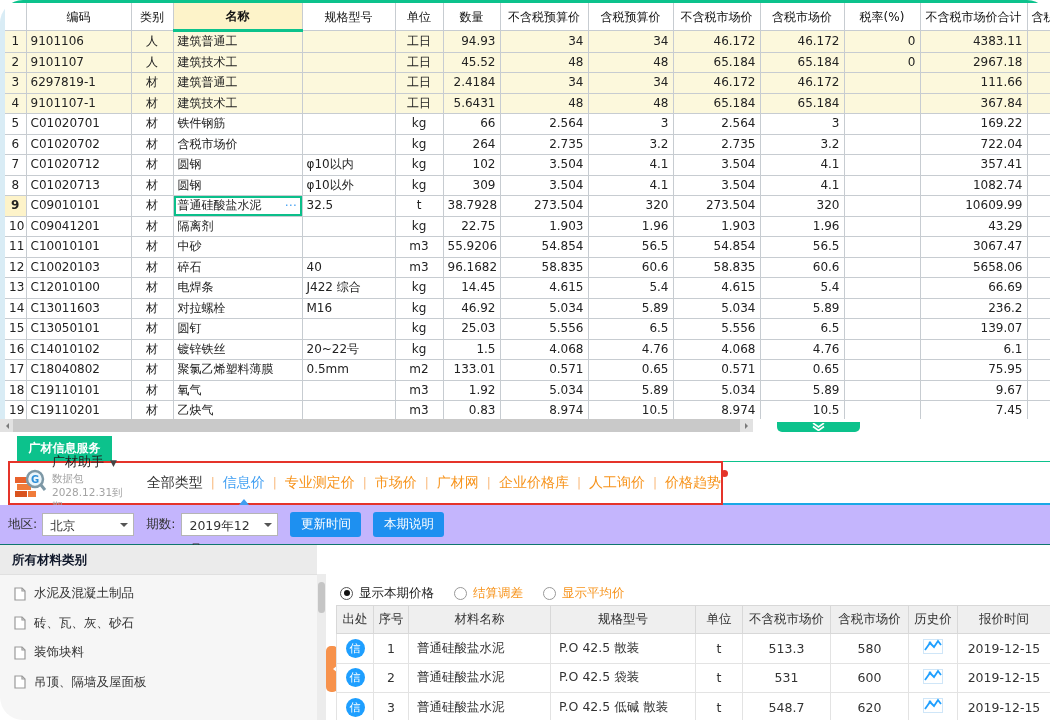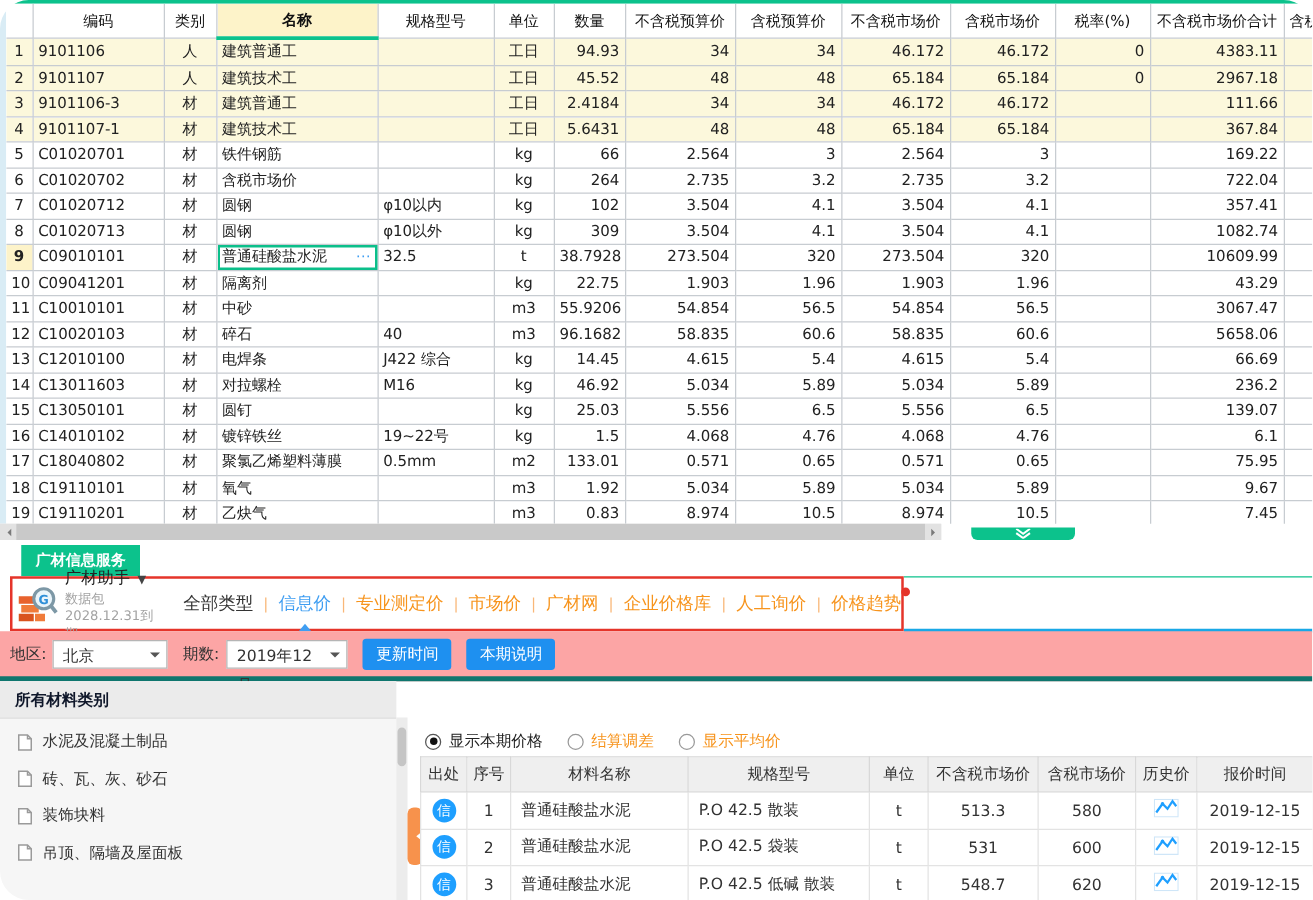--- a/index.html
+++ b/index.html
@@ -48,22 +48,22 @@
   .tabs{display:flex;align-items:center;margin-left:18px;font-size:14px;text-align:center;}
   .tabs .sep{color:#f9b778;margin:0 8px;font-size:12px;}
   .tab{position:relative;cursor:pointer;white-space:nowrap;}
   .tab.plain{color:#333;}
   .tab.orange{color:#f7941d;}
   .tab.active{color:#3f9ef2;}
   .tab.active::after{content:"";position:absolute;left:50%;margin-left:-5px;bottom:-13px;
         border:5px solid transparent;border-bottom:6px solid #3f9ef2;}
   .tab .dot{position:absolute;top:-4px;right:-7px;width:7px;height:7px;border-radius:50%;background:#e5342a;}
   
-  .filters{position:absolute;left:0;top:505px;width:1050px;height:40px;background:#fca5a5;
-           display:flex;align-items:center;font-size:12.5px;color:#333;border-bottom:4px solid #0f766e;box-sizing:border-box;}
+  .filters{position:absolute;left:0;top:505px;width:1050px;height:40px;background:#c4b5fd;
+           display:flex;align-items:center;font-size:12.5px;color:#333;border-bottom:1px solid #0f766e;box-sizing:border-box;}
   .filters .lbl{margin-left:8px;}
   .ddl{position:relative;margin-left:5px;height:23px;background:#fff;border:1px solid #b5b5b5;
        line-height:23px;padding:0 18px 0 7px;cursor:pointer;box-sizing:border-box;font-size:12.5px;}
   .ddl .dar{position:absolute;right:5px;top:9px;width:0;height:0;border:4px solid transparent;border-top-color:#555;}
   .ddl.region{width:92px;} .ddl.period{width:97px;margin-left:6px;}
   .filters .lbl2{margin-left:12px;}
   .btn-blue{margin-left:12px;width:71px;height:25px;background:#1e90f0;color:#fff;border:none;border-radius:3px;
             font-size:12.5px;cursor:pointer;font-family:inherit;}
   
   .bottom{position:absolute;left:0;top:545px;width:1050px;height:175px;}
@@ -167,21 +167,21 @@
             <td class="al-r">48</td>
             <td class="al-r">48</td>
             <td class="al-r">65.184</td>
             <td class="al-r">65.184</td>
             <td class="al-r">0</td>
             <td class="al-r">2967.18</td>
             <td class="al-l"></td>
           </tr>
           <tr class="yl">
             <td class="al-c">3</td>
-            <td class="al-l">9101106-3</td>
+            <td class="al-l">6297819-1</td>
             <td class="al-c">材</td>
             <td class="al-l">建筑普通工</td>
             <td class="al-l"></td>
             <td class="al-c">工日</td>
             <td class="al-r">2.4184</td>
             <td class="al-r">34</td>
             <td class="al-r">34</td>
             <td class="al-r">46.172</td>
             <td class="al-r">46.172</td>
             <td class="al-r"></td>
@@ -378,21 +378,21 @@
             <td class="al-r">6.5</td>
             <td class="al-r"></td>
             <td class="al-r">139.07</td>
             <td class="al-l"></td>
           </tr>
           <tr>
             <td class="al-c">16</td>
             <td class="al-l">C14010102</td>
             <td class="al-c">材</td>
             <td class="al-l">镀锌铁丝</td>
-            <td class="al-l">19~22号</td>
+            <td class="al-l">20~22号</td>
             <td class="al-c">kg</td>
             <td class="al-r">1.5</td>
             <td class="al-r">4.068</td>
             <td class="al-r">4.76</td>
             <td class="al-r">4.068</td>
             <td class="al-r">4.76</td>
             <td class="al-r"></td>
             <td class="al-r">6.1</td>
             <td class="al-l"></td>
           </tr>

